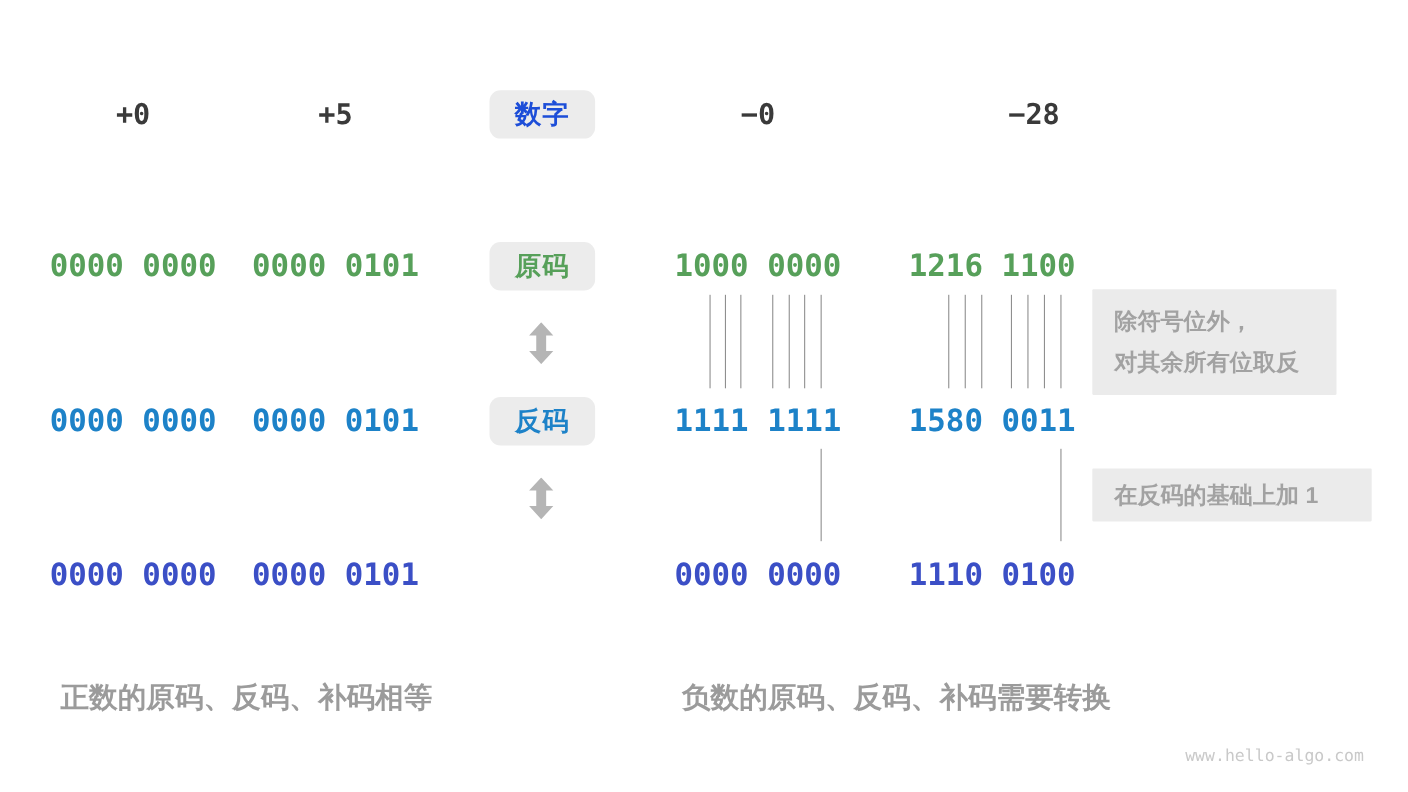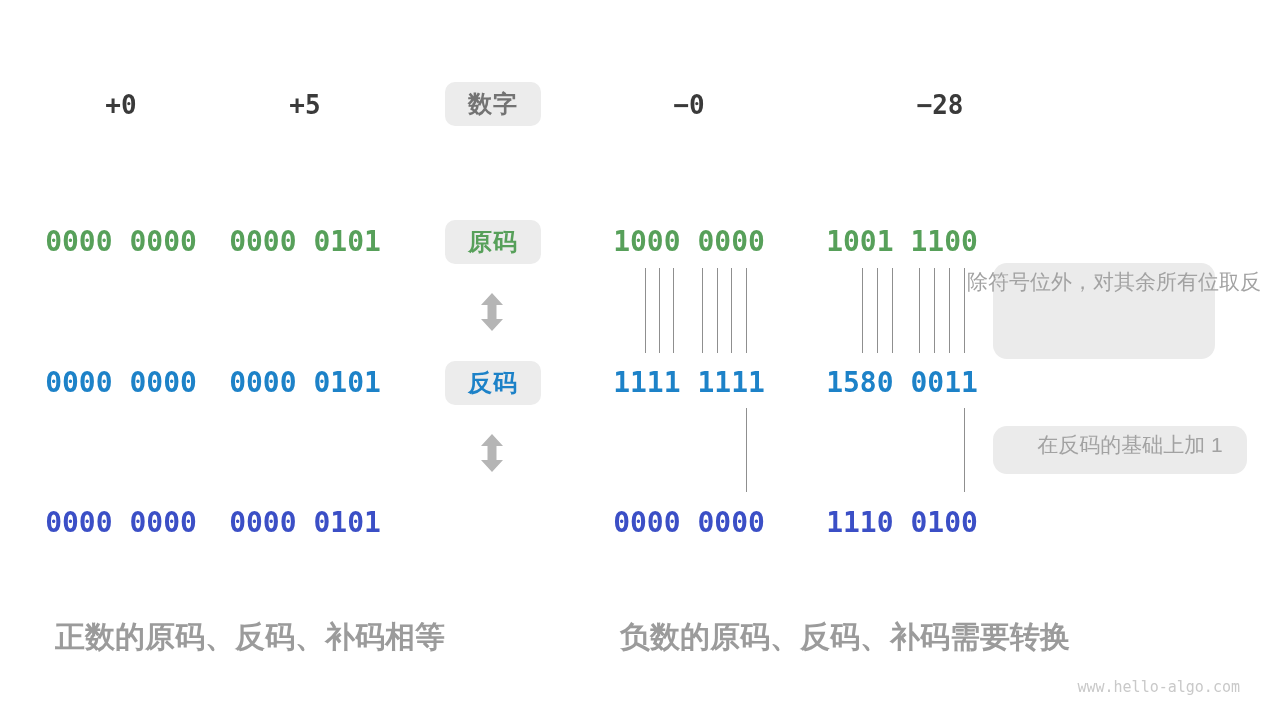--- a/index.html
+++ b/index.html
@@ -41,53 +41,53 @@
     height: 44px;
     background: #ececec;
     border-radius: 10px;
     display: flex;
     align-items: center;
     justify-content: center;
     font-size: 24px;
     font-weight: bold;
     letter-spacing: 1px;
   }
-  .badge.dark   { color: #737373; justify-content: center; }
+  .badge.dark   { color: #1d4ed8; justify-content: center; }
   .badge.green  { color: #57a05a; }
   .badge.blue   { color: #1d82c8; }
   .badge.indigo { color: #3b4fc6; }
 
   .vline {
     position: absolute;
     width: 1px;
     background: #8f8f8f;
   }
   .vline.g1 { top: 268px; height: 85px; }
   .vline.g2 { top: 408px; height: 84px; }
 
   .note-box {
     position: absolute;
     background: #ebebeb;
-    border-radius: 14px;
+    border-radius: 1px;
     display: flex;
-    flex-direction: row;
+    flex-direction: column;
     justify-content: center;
     padding-left: 20px;
     box-sizing: border-box;
     color: #a2a2a2;
-    font-weight: normal;
+    font-weight: bold;
     font-size: 21px;
     line-height: 37px;
     white-space: pre;
   }
   .caption {
     position: absolute;
     color: #9b9b9b;
     font-weight: bold;
-    font-size: 30px;
+    font-size: 26px;
     white-space: pre;
   }
   .watermark {
     position: absolute;
     font-family: "DejaVu Sans Mono", "Liberation Mono", monospace;
     font-size: 15px;
     color: #c9c9c9;
   }
   .arrow-updown { position: absolute; }
 </style>
@@ -103,21 +103,21 @@
   </div>
   <div class="abs cx mono num-label" style="left:689px; top:90px;">−0</div>
   <div class="abs cx mono num-label" style="left:940px; top:90px;">−28</div>
 
   <div class="abs cx mono binary green" style="left:121px; top:228px;">0000 0000</div>
   <div class="abs cx mono binary green" style="left:305px; top:228px;">0000 0101</div>
   <div class="abs badge green" style="left:445px; top:220px;">
     <span>原码</span>
   </div>
   <div class="abs cx mono binary green" style="left:689px; top:228px;">1000 0000</div>
-  <div class="abs cx mono binary green" style="left:902px; top:228px;">1001 1100</div>
+  <div class="abs cx mono binary green" style="left:902px; top:228px;">1216 1100</div>
 
   <div class="vline g1" style="left:645px;"></div>
   <div class="vline g1" style="left:659px;"></div>
   <div class="vline g1" style="left:673px;"></div>
   <div class="vline g1" style="left:702px;"></div>
   <div class="vline g1" style="left:717px;"></div>
   <div class="vline g1" style="left:731px;"></div>
   <div class="vline g1" style="left:746px;"></div>
   <div class="vline g1" style="left:862px;"></div>
   <div class="vline g1" style="left:877px;"></div>

